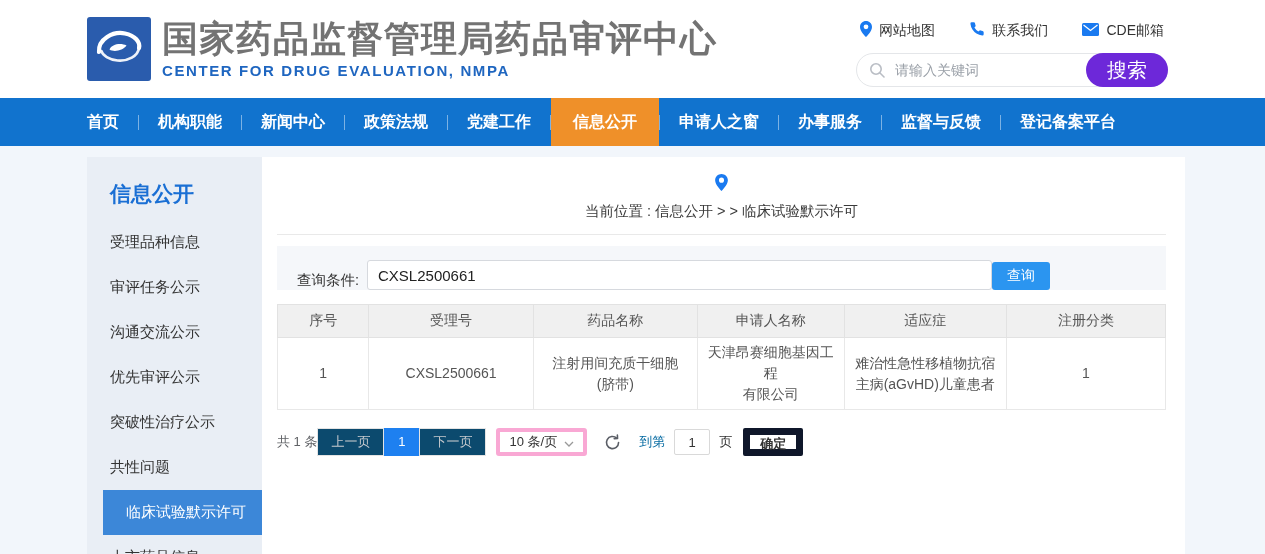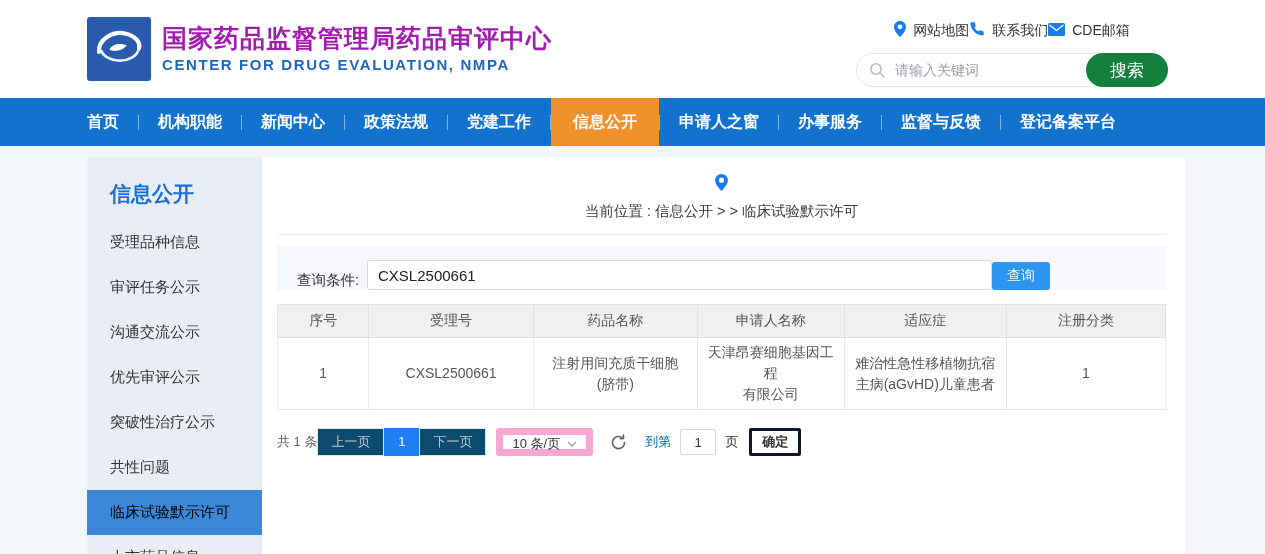--- a/index.html
+++ b/index.html
@@ -5,51 +5,51 @@
   * { box-sizing: border-box; }
   html,body { margin:0; padding:0; }
   body {
     width:1265px; height:554px; overflow:hidden; background:#fff;
     font-family:"Liberation Sans","DejaVu Sans",sans-serif; color:#333;
   }
   
   .header { position:relative; height:98px; background:#fff; }
   .brand { position:absolute; left:87px; top:17px; display:flex; align-items:center; gap:11px; }
   .logo { width:64px; height:64px; flex:none; }
-  .brand-title { font-size:25px; font-weight:bold; color:#a21caf; letter-spacing:1px; line-height:1.1; }
+  .brand-title { font-size:36px; font-weight:bold; color:#737373; letter-spacing:1px; line-height:1.1; }
   .brand-subtitle { font-size:15px; font-weight:bold; color:#1f66c0; letter-spacing:1.6px; margin-top:4px; }
   .header-right { position:absolute; right:97px; top:21px; width:312px; }
-  .quick-links { display:flex; justify-content:center; padding:0 4px; }
+  .quick-links { display:flex; justify-content:space-between; padding:0 4px; }
   .quick-link { display:flex; align-items:center; gap:7px; font-size:14px; color:#333; cursor:pointer; }
   .search-bar { position:relative; margin-top:13px; width:312px; height:34px; }
   .search-input {
     width:100%; height:34px; border:1px solid #e4e6e9; border-radius:17px;
     padding:0 92px 0 38px; font-size:14px; color:#333; background:#fff; outline:none;
   }
   .search-input::placeholder { color:#9aa0a8; }
   .magnifier { position:absolute; left:13px; top:9px; }
   .search-btn {
     position:absolute; right:0; top:0; width:82px; height:34px; border:none; cursor:pointer;
-    border-radius:17px; background:#15803d; color:#fff; font-size:17px;
+    border-radius:17px; background:#6d28d9; color:#fff; font-size:20px;
     font-family:"Liberation Sans","DejaVu Sans",sans-serif;
   }
   
   .nav { height:48px; background:#1173ce; display:flex; align-items:center; padding-left:68px; }
   .nav-item {
     height:48px; line-height:48px; padding:0 19px; color:#fff; font-size:16px;
     font-weight:bold; cursor:pointer; white-space:nowrap;
   }
   .nav-item.active { background:#ef9029; padding:0 22px; }
   .nav-sep { width:1px; height:15px; background:rgba(255,255,255,.45); flex:none; }
   
   .content { height:408px; background:#f2f6fb; display:flex; padding:11px 80px 0 87px; }
   .sidebar { width:175px; flex:none; background:#e9eef5; height:100%; }
   .sidebar-title { color:#1a6fd4; font-size:21px; font-weight:bold; padding:23px 0 12px 23px; }
   .side-item { font-size:15px; color:#333; padding:13px 0 13px 23px; cursor:pointer; }
-  .side-item.active { background:#3c87d8; color:#000000; }
+  .side-item.active { background:#3c87d8; color:#ffffff;margin-left:16px; }
   .main { flex:1; background:#fff; height:100%; padding:17px 19px 0 15px; }
   
   .breadcrumb { display:flex; align-items:center; gap:8px; font-size:14.5px; color:#3a3a3a;
     padding-bottom:13px; border-bottom:1px solid #e9e9e9;flex-direction:column; }
   
   .query-bar { margin-top:11px; height:44px; background:#f5f7fa; display:flex; align-items:flex-end; }
   .query-label { margin-left:20px; font-size:14.5px; color:#333; flex:none; }
   .query-input {
     margin-left:8px; width:625px; height:30px; border:1px solid #d6d9de; border-radius:3px;
     font-size:15px; color:#222; padding:0 10px; background:#fff; outline:none;
@@ -71,28 +71,28 @@
   }
   
   .pagination { margin-top:18px; display:flex; align-items:center; font-size:13px; color:#606266; }
   .pg-total { margin-right:0; }
   .pg-btn {
     height:28px; line-height:26px; padding:0 13px; border:1px solid #e4e4e4; background:#0c4a6e;
     color:#c6c9ce; font-size:13px; cursor:default;
   }
   .pg-page { width:35px; height:28px; line-height:28px; text-align:center; background:#1e80f0;
     color:#fff; cursor:pointer; }
-  .pg-size { margin-left:10px; height:28px; border:7px solid #f9a8d4; border-radius:3px;
-    display:flex; align-items:flex-start; padding:0 9px; gap:7px; color:#333; background:#fff; cursor:pointer; }
+  .pg-size { margin-left:10px; height:28px; border:4px solid #f9a8d4; border-radius:3px;
+    display:flex; align-items:center; padding:0 9px; gap:7px; color:#333; background:#fff; cursor:pointer; }
   .pg-refresh { margin-left:17px; display:flex; align-items:center; cursor:pointer; }
   .pg-goto-label { margin-left:18px; color:#0369a1; }
   .pg-goto-input { margin:0 9px; width:36px; height:26px; border:1px solid #d9d9d9; border-radius:2px;
     text-align:center; font-size:13px; color:#333; outline:none; }
   .pg-unit { color:#333; }
-  .pg-confirm { margin-left:11px; height:28px; padding:0 10px; border:3px solid #0f172a; background:#fff;
+  .pg-confirm { margin-left:11px; height:28px; padding:0 10px; border:7px solid #0f172a; background:#fff;
     border-radius:2px; font-size:13px; font-weight:bold; color:#333; cursor:pointer;
     font-family:"Liberation Sans","DejaVu Sans",sans-serif; }
 </style>
 </head>
 <body>
 
 <div class="header">
   <div class="brand">
     <div class="logo">
       <svg width="64" height="64" viewBox="0 0 64 64">

